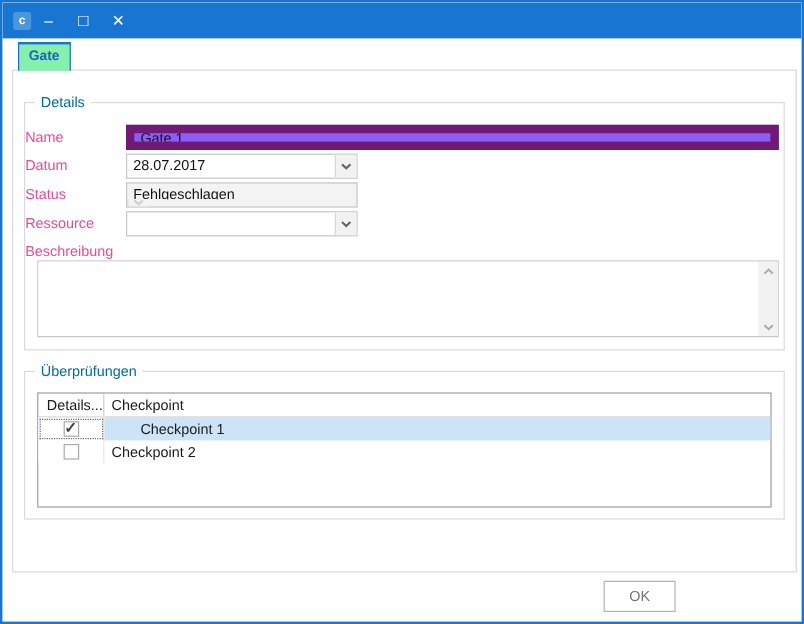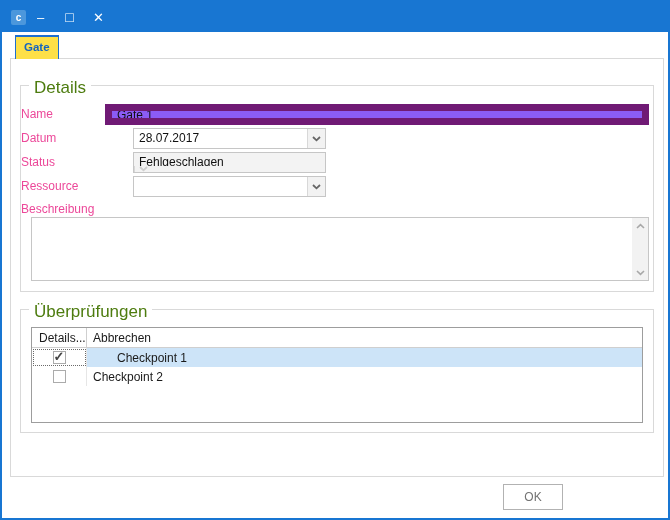--- a/index.html
+++ b/index.html
@@ -21,48 +21,48 @@
   .title{ color:#fff; font-size:12.5px; margin-left:9px; flex:1; white-space:nowrap; }
   .win-controls{ display:flex; margin-right:4px; }
   .win-btn{
     width:29px; height:30px; color:#fff; display:flex; align-items:center;
     justify-content:center; font-size:13px; cursor:default; user-select:none;
   }
   .win-btn.maxi{ font-size:14px; }
   
   .tabstrip{ position:absolute; left:13px; top:33px; z-index:3; display:flex; }
   .tab{
-    background:#fde047; color:var(--accent,#1565c0); font-weight:bold; font-size:11.5px;
+    background:#86efac; color:var(--accent,#1565c0); font-weight:bold; font-size:11.5px;
     border-top:2px solid var(--tabborder,#1d6fd0);
     border-left:1px solid var(--tabborder,#1d6fd0);
     border-right:1px solid var(--tabborder,#1d6fd0);
     padding:4px 8px 5px 8px; height:24px;
   }
   .tabpage{
     position:absolute; left:8px; top:56px; width:654px; height:419px;
     border:1px solid #d9d9d9; background:#fff; z-index:1;
   }
   
   .group{ position:absolute; border:1px solid #d9d9d9; background:#fff; z-index:2; }
   .group-legend{
     position:absolute; top:-8px; left:8px; background:#fff; padding:0 5px;
-    font-size:17px; color:#4d7c0f; white-space:nowrap;
+    font-size:12px; color:#0369a1; white-space:nowrap;
   }
   #group-details{ left:18px; top:83px; width:634px; height:207px; }
   #group-checks { left:18px; top:307px; width:634px; height:124px; }
   
   .fld-label{ position:absolute; left:0; font-size:12px; color:#ec4899; white-space:nowrap; }
   .textinput{
     position:absolute; left:84px; width:544px; height:21px;
     border:7px solid #701a75; font-family:"Liberation Sans",sans-serif;
     font-size:12px; color:#111; padding:0 5px; background:#8b5cf6; outline:none;
   }
   .combo{
     position:absolute; left:84px; width:193px; height:21px;
-    border:1px solid #c6c6c6; background:#fff; display:flex; align-items:stretch;margin-left:28px;
+    border:1px solid #c6c6c6; background:#fff; display:flex; align-items:stretch;
   }
   .combo-value{ flex:1; font-size:12px; color:#111; padding:2px 5px; overflow:hidden; white-space:nowrap; }
   .combo-arrow{
     width:18px; background:#f2f2f2; border-left:1px solid #d8d8d8; color:#666;
     display:flex; align-items:center; justify-content:center;
   }
   .combo.disabled{ background:#f3f3f3; }
   .combo.disabled .combo-arrow{ color:#cfcfcf; background:#f3f3f3; }
   
   .textbox{
@@ -183,21 +183,21 @@
       </div>
     </div>
   </div>
 
   <div class="group" id="group-checks">
     <span class="group-legend">Überprüfungen</span>
 
     <div class="table">
       <div class="thead">
         <div class="th th-check">Details...</div>
-        <div class="th">Abbrechen</div>
+        <div class="th">Checkpoint</div>
       </div>
       <div class="trow selected">
         <div class="td-check">
           <span class="checkbox checked"></span>
         </div>
         <div class="td-comment">Checkpoint 1</div>
       </div>
       <div class="trow">
         <div class="td-check">
           <span class="checkbox"></span>

